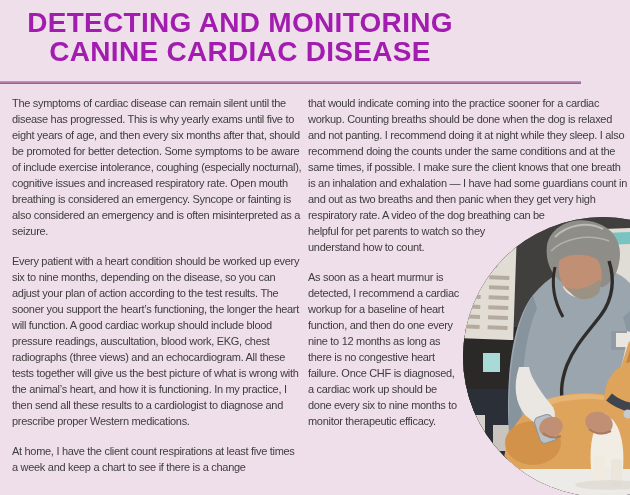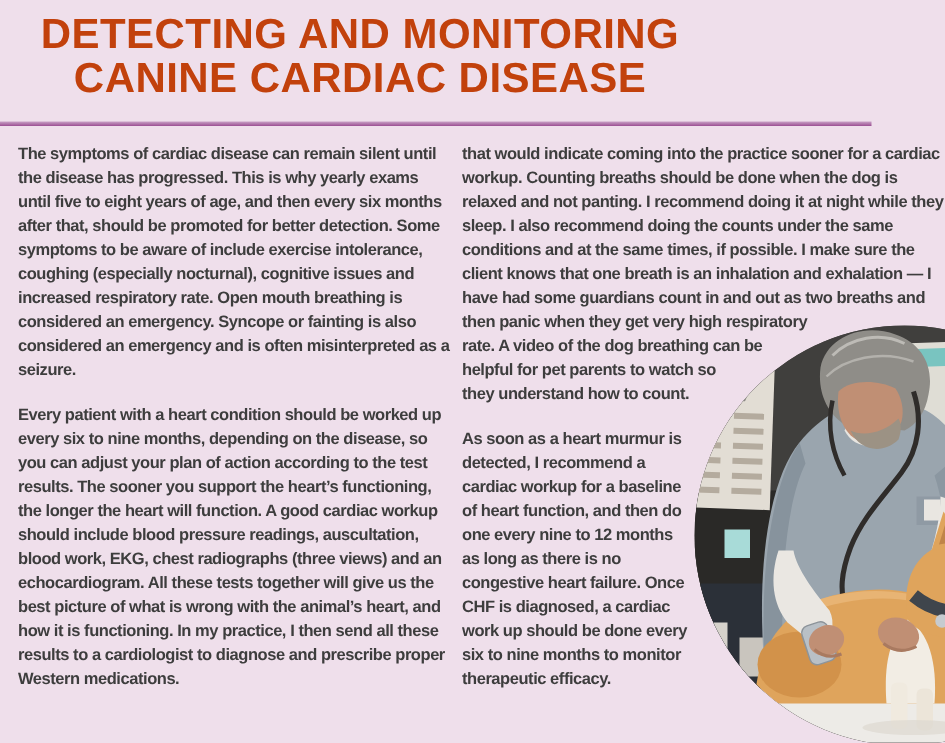--- a/index.html
+++ b/index.html
@@ -4,32 +4,32 @@
 <style>
   html,body{margin:0;padding:0;}
   body{
     width:630px;height:495px;overflow:hidden;position:relative;
     background:#efdfeb;
     font-family:"Liberation Sans",sans-serif;
   }
   .title-block{
     position:absolute;left:0;top:8px;width:480px;
     text-align:center;
-    color:#c2410c;
+    color:#a21caf;
     font-size:28px;line-height:29px;font-weight:700;letter-spacing:.3px;
   }
   .title-rule{
     position:absolute;left:0;top:81px;width:581px;height:3px;
     background:linear-gradient(#c9a2c6,#9b4f92);
   }
   .col{
     position:absolute;top:95px;
     color:#3d3d3d;font-size:11px;line-height:16px;letter-spacing:-.3px;
   }
-  .col p{margin:0 0 14px 0;font-weight:bold;}
+  .col p{margin:0 0 14px 0;}
   .col-left{left:12px;width:290px;}
   .col-right{left:308px;width:322px;height:400px;}
   .photo-float{
     float:right;width:322px;height:400px;
     shape-outside:circle(146px at 295px 262px);
     position:relative;
   }
   .photo-circle{
     position:absolute;left:155px;top:122px;width:280px;height:280px;
     border-radius:50%;overflow:hidden;background:#403f3d;
@@ -38,20 +38,21 @@
 </style>
 </head>
 <body>
 
 <div class="title-block">DETECTING AND MONITORING CANINE CARDIAC DISEASE</div>
 <div class="title-rule"></div>
 
 <div class="col col-left">
   <p>The symptoms of cardiac disease can remain silent until the disease has progressed. This is why yearly exams until five to eight years of age, and then every six months after that, should be promoted for better detection. Some symptoms to be aware of include exercise intolerance, coughing (especially nocturnal), cognitive issues and increased respiratory rate. Open mouth breathing is considered an emergency. Syncope or fainting is also considered an emergency and is often misinterpreted as a seizure.</p>
   <p>Every patient with a heart condition should be worked up every six to nine months, depending on the disease, so you can adjust your plan of action according to the test results. The sooner you support the heart’s functioning, the longer the heart will function. A good cardiac workup should include blood pressure readings, auscultation, blood work, EKG, chest radiographs (three views) and an echocardiogram. All these tests together will give us the best picture of what is wrong with the animal’s heart, and how it is functioning. In my practice, I then send all these results to a cardiologist to diagnose and prescribe proper Western medications.</p>
+  <p>At home, I have the client count respirations at least five times a week and keep a chart to see if there is a change</p>
 </div>
 
 <div class="col col-right">
   <div class="photo-float">
     <div class="photo-circle" role="img" aria-label="Veterinarian with stethoscope examining a Shiba Inu dog on an exam table">
       <svg width="280" height="280" viewBox="0 0 280 280" xmlns="http://www.w3.org/2000/svg">
 
         <rect x="0" y="0" width="280" height="280" fill="#403f3d"></rect>
         <rect x="0" y="110" width="60" height="90" fill="#2a2927"></rect>
 

